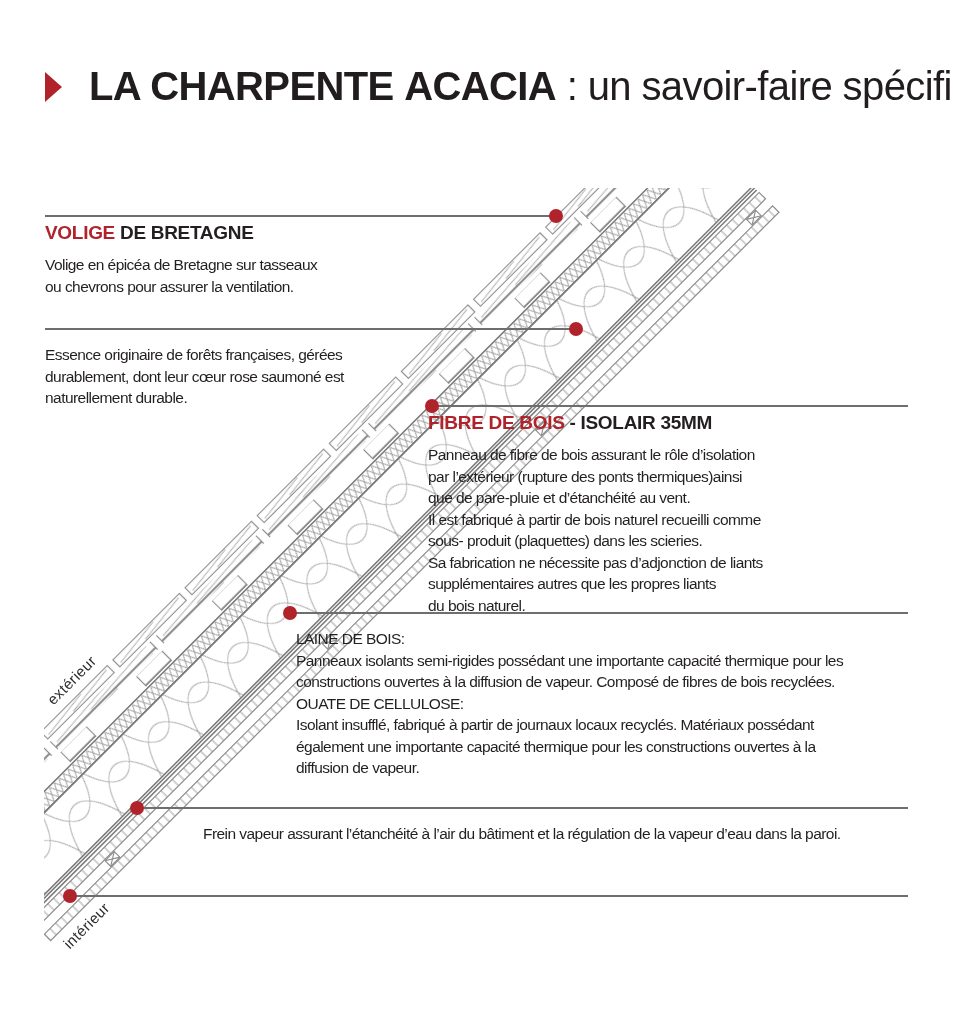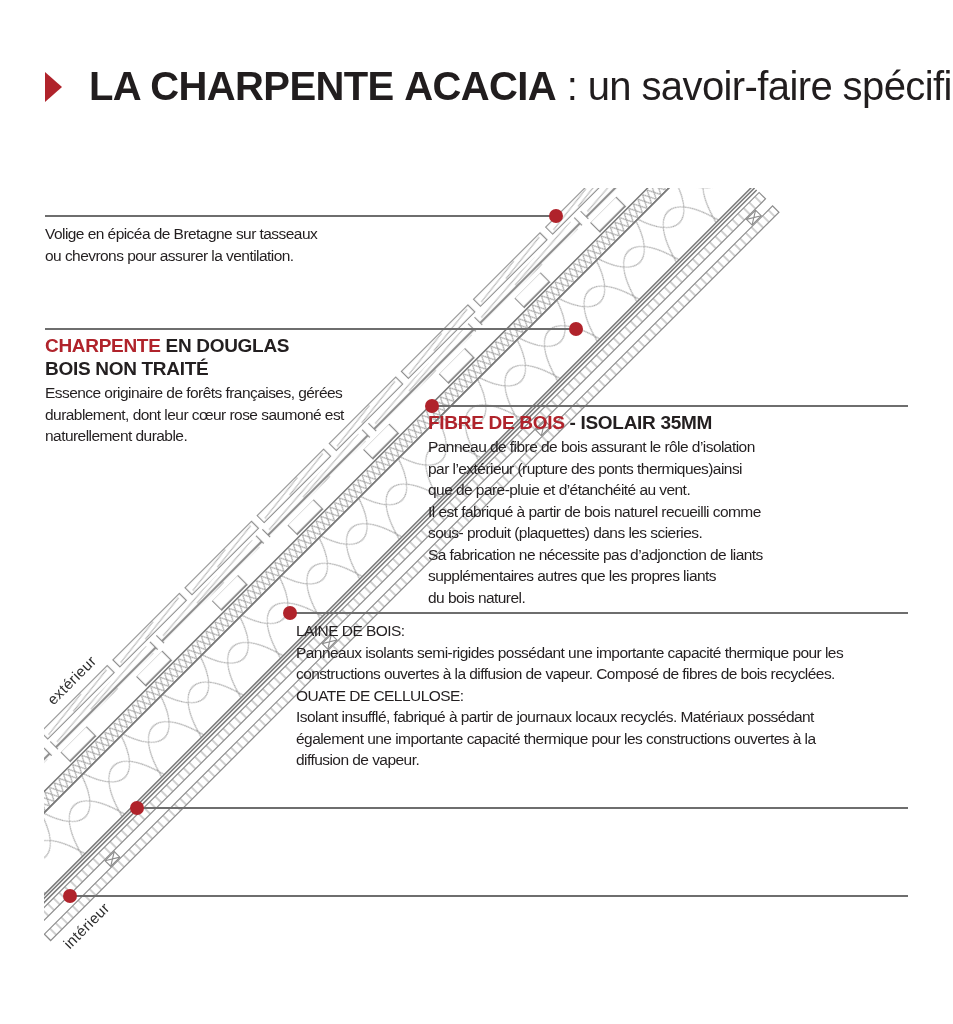--- a/index.html
+++ b/index.html
@@ -14,21 +14,21 @@
   h1 .t1{font-weight:600;}
   h1 .t2{font-weight:800;}
   h1 .t3{font-weight:400;}
   
   #diagram{position:absolute;left:0;top:0;z-index:0;}
   
   .block{position:absolute;z-index:2;}
   .block .heading{font-size:19px;font-weight:bold;line-height:23px;letter-spacing:-0.3px;white-space:pre-line;}
   .block .heading .red{color:#b0232b;}
   .block .heading .blk{color:#231f20;}
-  .block .body{font-size:15.5px;line-height:21.5px;letter-spacing:-0.55px;white-space:pre-line;margin-top:2px;color:#231f20;}
+  .block .body{font-size:15.5px;line-height:21.5px;letter-spacing:-0.55px;white-space:pre-line;margin-top:10px;color:#231f20;}
   .align-right{text-align:left;}
 </style>
 </head>
 <body>
 
 <svg id="diagram" width="953" height="1024" viewBox="0 0 953 1024">
   <defs>
     <clipPath id="secclip">
         <rect x="44" y="188" width="742" height="776"></rect>
       </clipPath>
@@ -117,27 +117,26 @@
     <circle cx="70" cy="896" r="7"></circle>
   </g>
 </svg>
 
 <div class="title-row">
   <span class="title-arrow"></span>
   <h1><span class="t1">LA CHARPENTE </span><span class="t2">ACACIA</span><span class="t3"> : un savoir-faire spécifique</span></h1>
 </div>
 
 <div class="block" style="left:45px;top:221px;width:520px;">
+  <div class="heading"><span class="red">VOLIGE</span><span class="blk"> DE BRETAGNE</span></div>
   <div class="body">Volige en épicéa de Bretagne sur tasseaux
 ou chevrons pour assurer la ventilation.</div>
 </div>
 
 <div class="block" style="left:45px;top:334px;width:520px;">
-  <div class="heading"><span class="red">CHARPENTE</span><span class="blk"> EN DOUGLAS
-BOIS NON TRAITÉ</span></div>
   <div class="body">Essence originaire de forêts françaises, gérées
 durablement, dont leur cœur rose saumoné est
 naturellement durable.</div>
 </div>
 
 <div class="block align-right" style="right:45px;top:411px;width:480px;">
   <div class="heading"><span class="red">FIBRE DE BOIS</span><span class="blk"> - ISOLAIR 35MM</span></div>
   <div class="body">Panneau de fibre de bois assurant le rôle d’isolation
 par l’extérieur (rupture des ponts thermiques)ainsi
 que de pare-pluie et d’étanchéité au vent.
@@ -152,16 +151,17 @@
   <div class="body">LAINE DE BOIS:
 Panneaux isolants semi-rigides possédant une importante capacité thermique pour les
 constructions ouvertes à la diffusion de vapeur. Composé de fibres de bois recyclées.
 OUATE DE CELLULOSE:
 Isolant insufflé, fabriqué à partir de journaux locaux recyclés. Matériaux possédant
 également une importante capacité thermique pour les constructions ouvertes à la
 diffusion de vapeur.</div>
 </div>
 
 <div class="block align-right" style="right:45px;top:813px;width:705px;">
+  <div class="body">Frein vapeur assurant l’étanchéité à l’air du bâtiment et la régulation de la vapeur d’eau dans la paroi.</div>
 </div>
 
 <div class="block align-right" style="right:45px;top:901px;width:705px;">
 </div>
 
 </body></html>

